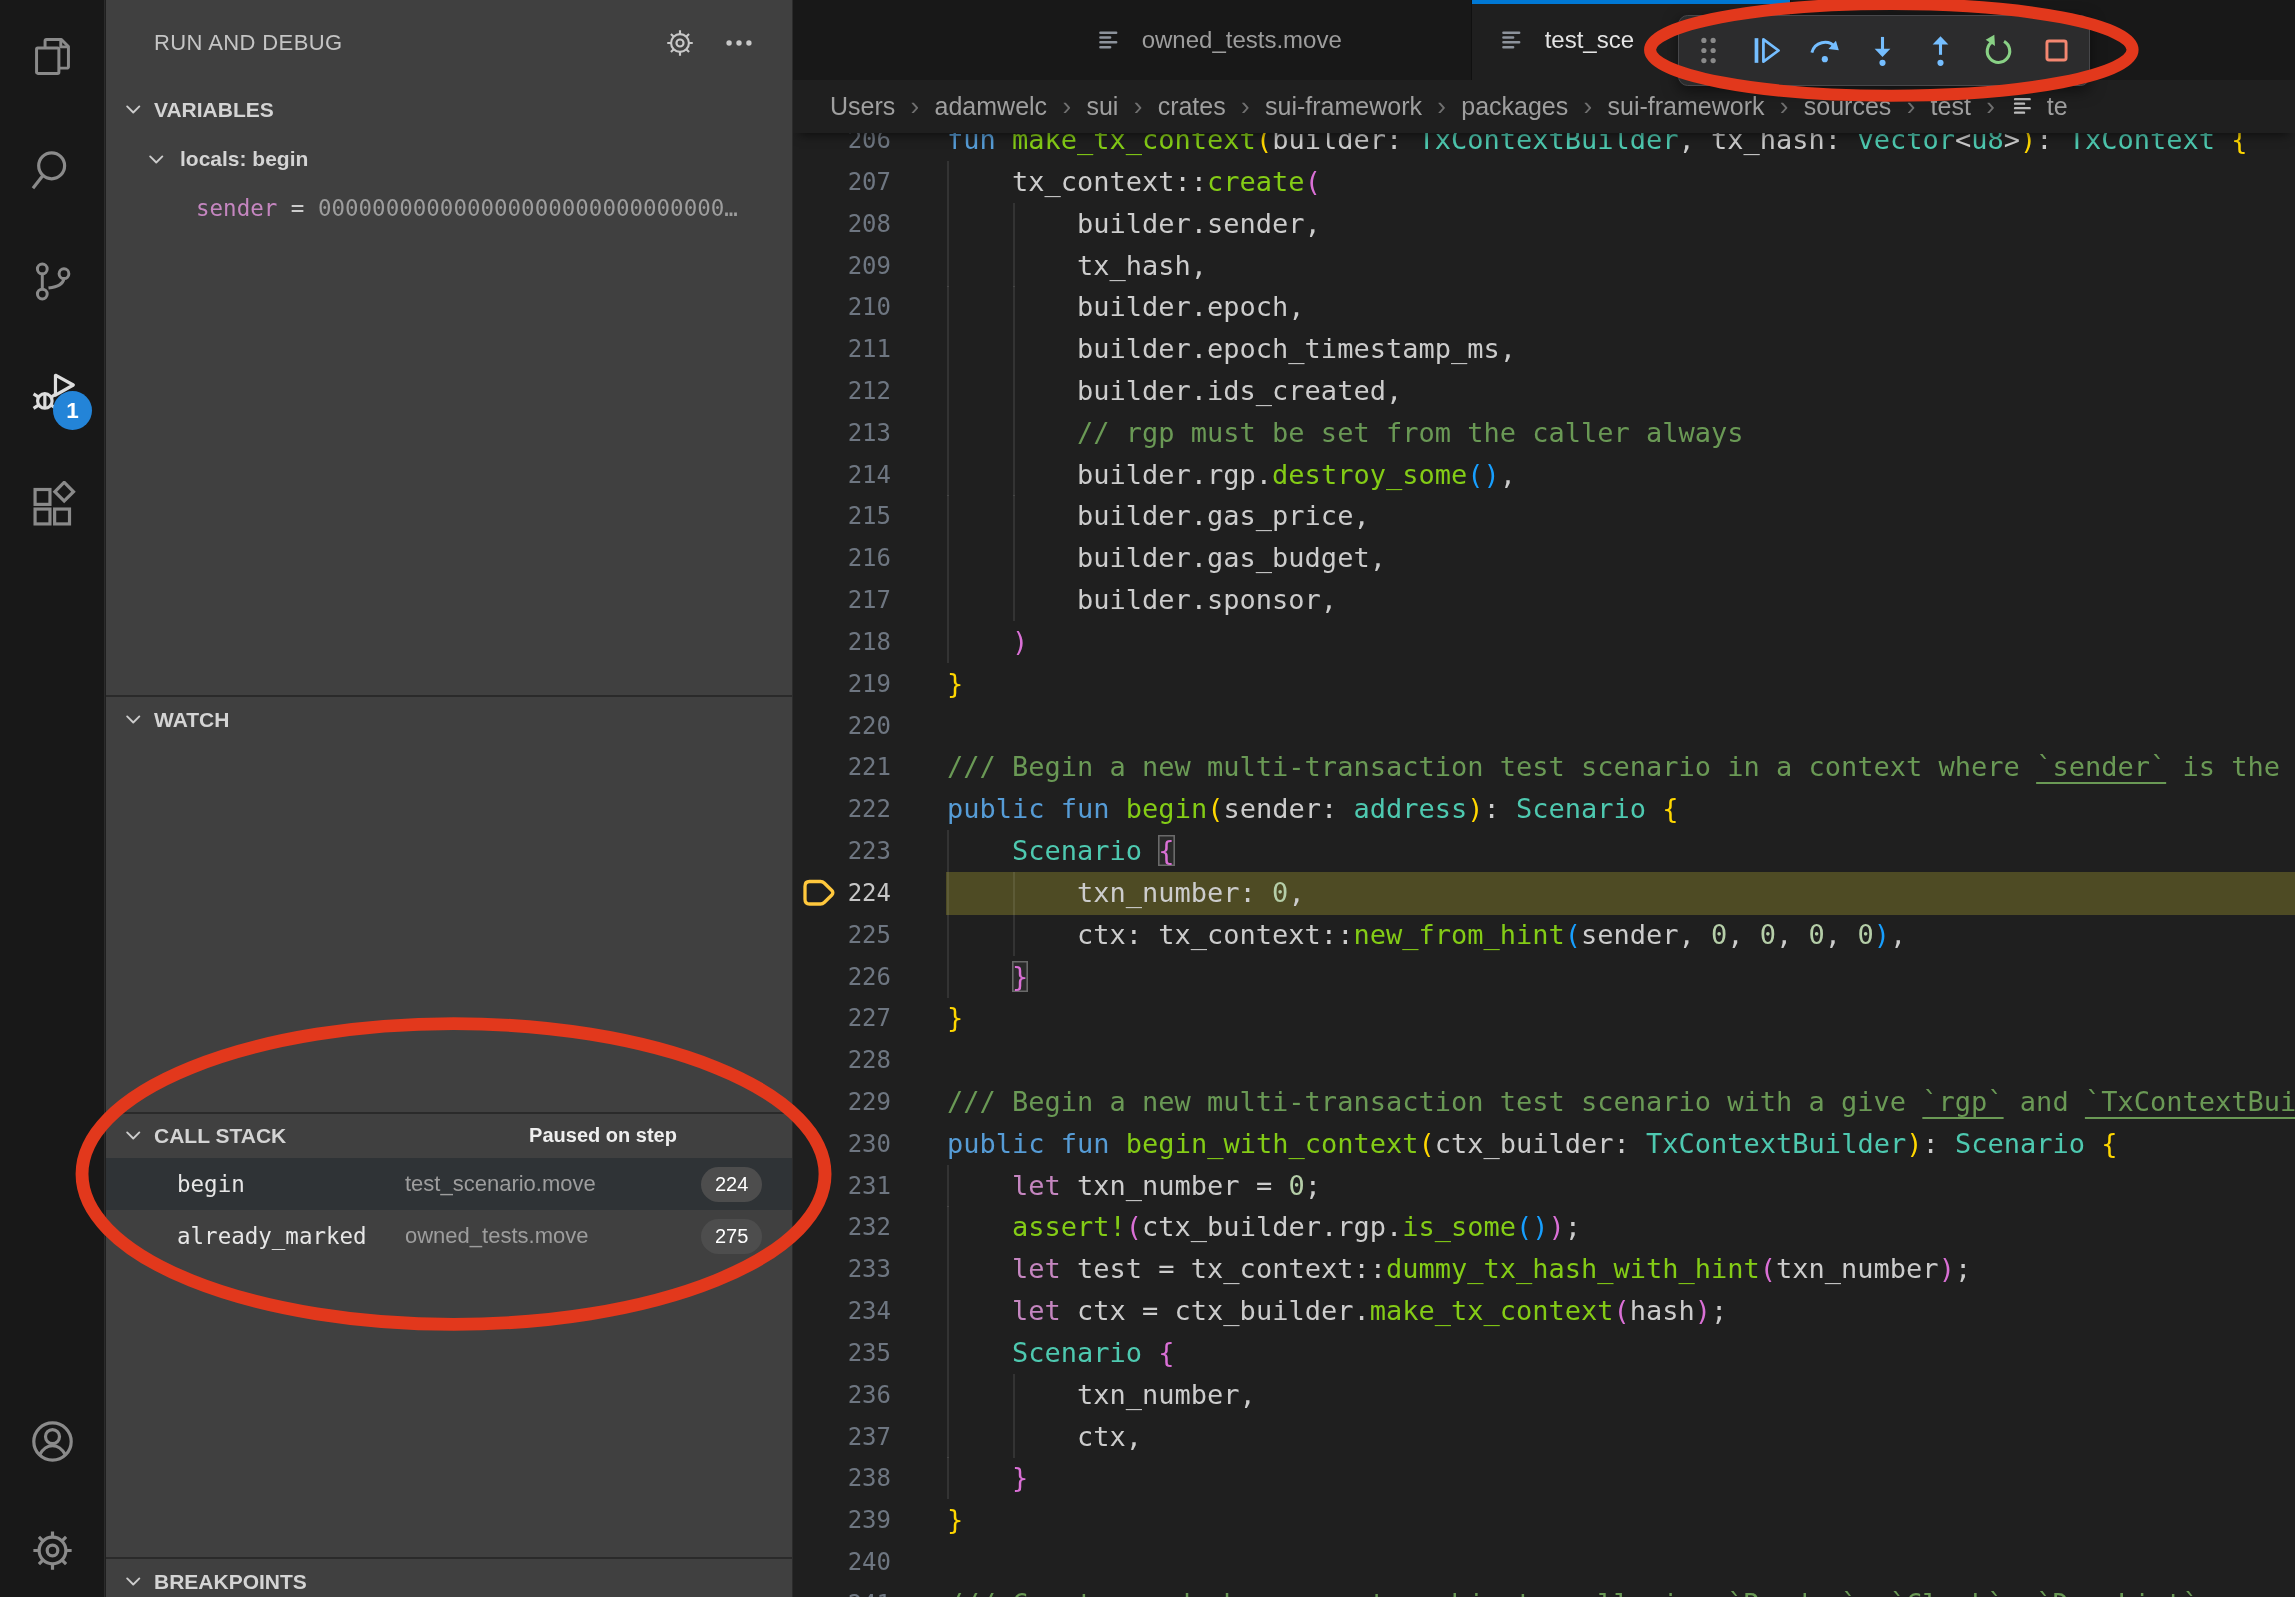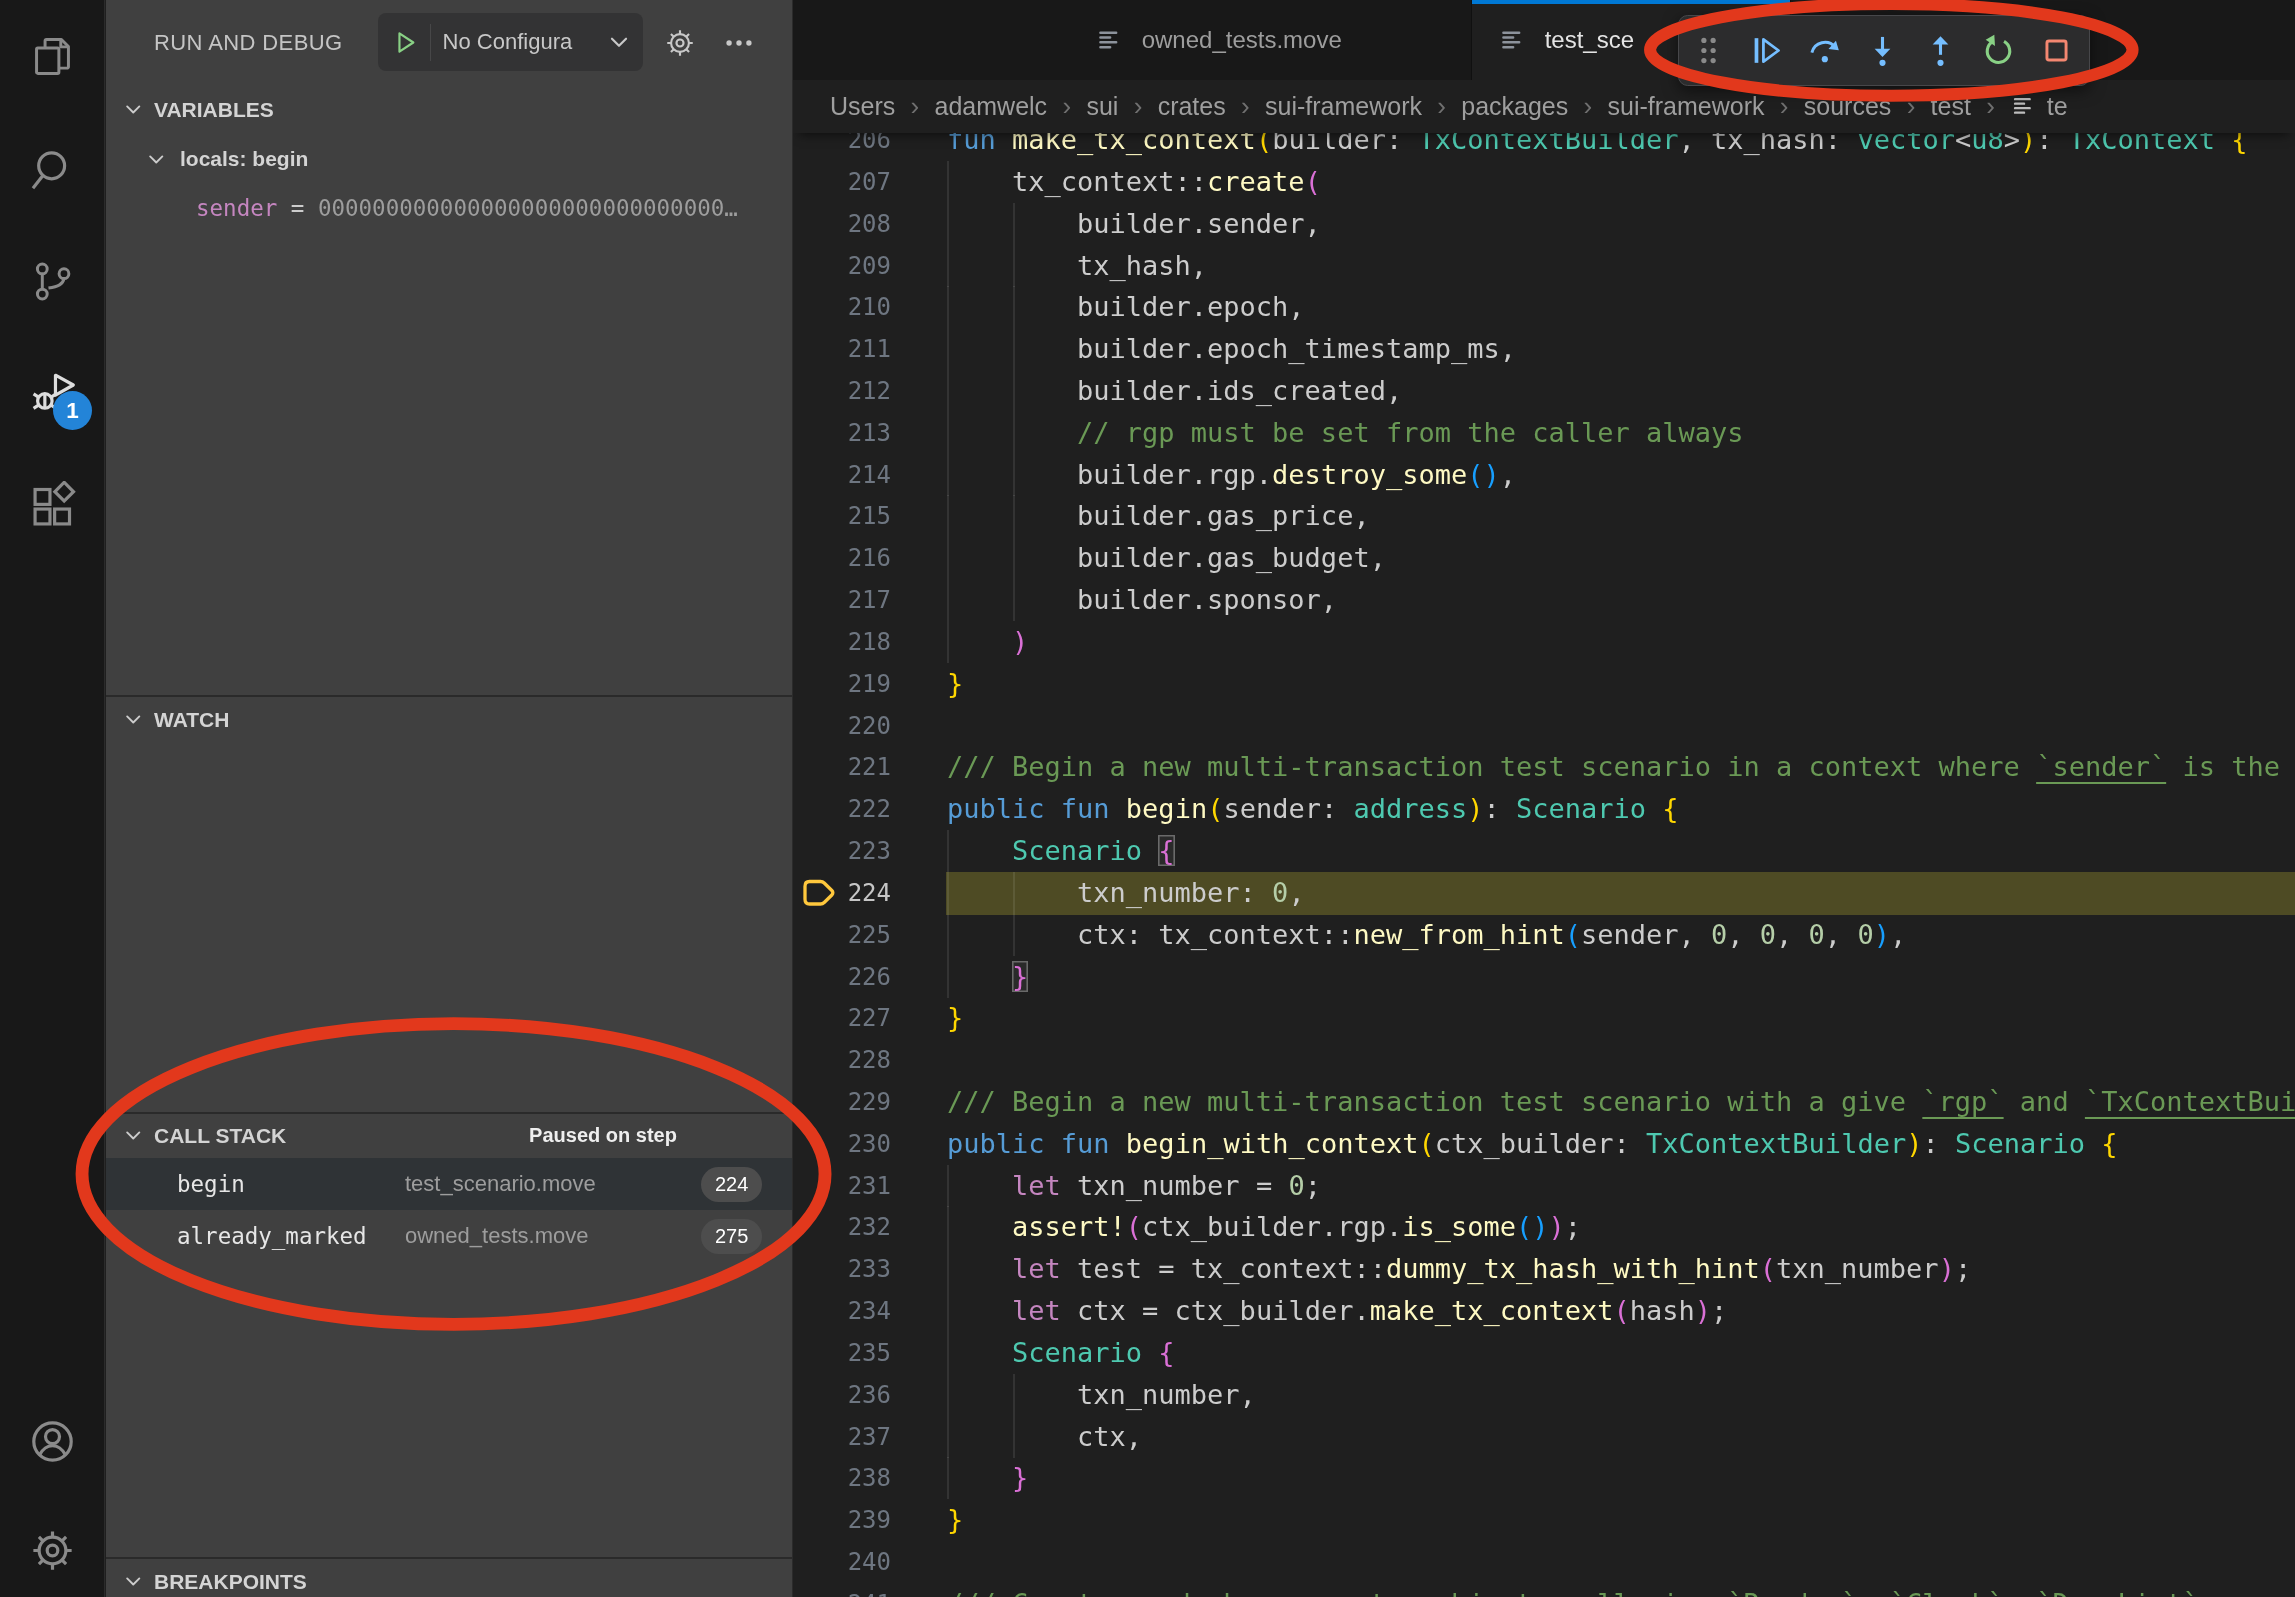--- a/index.html
+++ b/index.html
@@ -75,21 +75,21 @@
 
   .codepane{position:absolute;top:0;left:0;width:100%;height:100%;}
   .cur-line{position:absolute;left:153px;right:0;height:43px;background:#4e4b24;z-index:0;}
   .guide{position:absolute;width:1.6px;background:rgba(255,255,255,.09);z-index:1;}
   .lnum{position:absolute;left:0;width:98px;height:42px;text-align:right;line-height:42px;z-index:2;
         font-family:"DejaVu Sans Mono","Liberation Mono",monospace;font-size:24px;color:#6e7681;}
   .lnum.cur{color:#c6c6c6;}
   .code-line{position:absolute;left:154px;height:42px;line-height:42px;z-index:2;white-space:pre;
              font-family:"DejaVu Sans Mono","Liberation Mono",monospace;font-size:27px;color:#cccccc;}
   .step-marker{position:absolute;left:6.4px;width:39px;height:34px;z-index:3;color:#ffc83d;}
-  .tk-k{color:#569cd6;} .tk-l{color:#c586c0;} .tk-f{color:#fef9c3;} .tk-t{color:#4ec9b0;}
+  .tk-k{color:#569cd6;} .tk-l{color:#c586c0;} .tk-f{color:#84cc16;} .tk-t{color:#4ec9b0;}
   .tk-c{color:#6a9955;} .tk-n{color:#b5cea8;} .tk-p{color:#cccccc;}
   .tk-u{color:#6a9955;text-decoration:underline;text-decoration-thickness:2.4px;text-underline-offset:5.6px;}
   .tk-g1{color:#ffd700;} .tk-g2{color:#da70d6;} .tk-g3{color:#179fff;}
   .tk-g2m{color:#da70d6;box-shadow:inset 0 0 0 1.6px #6a6a6a;background:rgba(120,120,120,.12);}
 
   
   .dbg-toolbar{position:absolute;left:1678px;top:14.5px;width:412px;height:71px;background:#2c2c2d;
                border:1.6px solid #47474a;border-radius:9.7px;box-shadow:0 4.8px 14.5px rgba(0,0,0,.5);
                display:flex;align-items:center;padding:0 11.3px;gap:21px;box-sizing:border-box;z-index:20;}
   .tb-btn{width:37px;height:37px;flex:none;cursor:pointer;}
@@ -137,34 +137,20 @@
       <div class="ab-item" style="top: 1525px;"><span class="icn" style="width: 100%; height: 100%;"><svg viewBox="0 0 24 24" fill="none" stroke="currentColor" stroke-width="1.5">
             <circle cx="12" cy="12" r="6.3"></circle>
             <circle cx="12" cy="12" r="2.5"></circle>
             <path d="M12 3v2.9M12 18.1V21M3 12h2.9M18.1 12H21M5.6 5.6l2 2M16.4 16.4l2 2M18.4 5.6l-2 2M7.6 16.4l-2 2"></path>
           </svg></span></div>
     </div>
 
   <div class="sidebar">
     <div class="sb-title">RUN AND DEBUG</div>
 
-    <div class="cfg">
-      <span class="icn cfg-play">
-          <svg viewBox="0 0 24 24" fill="none" stroke="currentColor" stroke-width="1.8" stroke-linejoin="round">
-            <path d="M7 4.5 18.5 12 7 19.5Z"></path>
-          </svg>
-        </span>
-      <span class="cfg-sep"></span>
-      <span class="cfg-label">No Configura</span>
-      <span class="icn cfg-chev">
-          <svg viewBox="0 0 24 24" fill="none" stroke="currentColor" stroke-width="2" stroke-linecap="round" stroke-linejoin="round">
-            <path d="M5.5 9 12 15.5 18.5 9"></path>
-          </svg>
-        </span>
-    </div>
     <span class="icn sb-gear">
         <svg viewBox="0 0 24 24" fill="none" stroke="currentColor" stroke-width="1.5">
           <circle cx="12" cy="12" r="6.3"></circle>
           <circle cx="12" cy="12" r="2.5"></circle>
           <path d="M12 3v2.9M12 18.1V21M3 12h2.9M18.1 12H21M5.6 5.6l2 2M16.4 16.4l2 2M18.4 5.6l-2 2M7.6 16.4l-2 2"></path>
         </svg>
       </span>
     <span class="icn sb-dots">
         <svg viewBox="0 0 24 24" fill="currentColor">
           <circle cx="5" cy="12" r="1.9"></circle>

